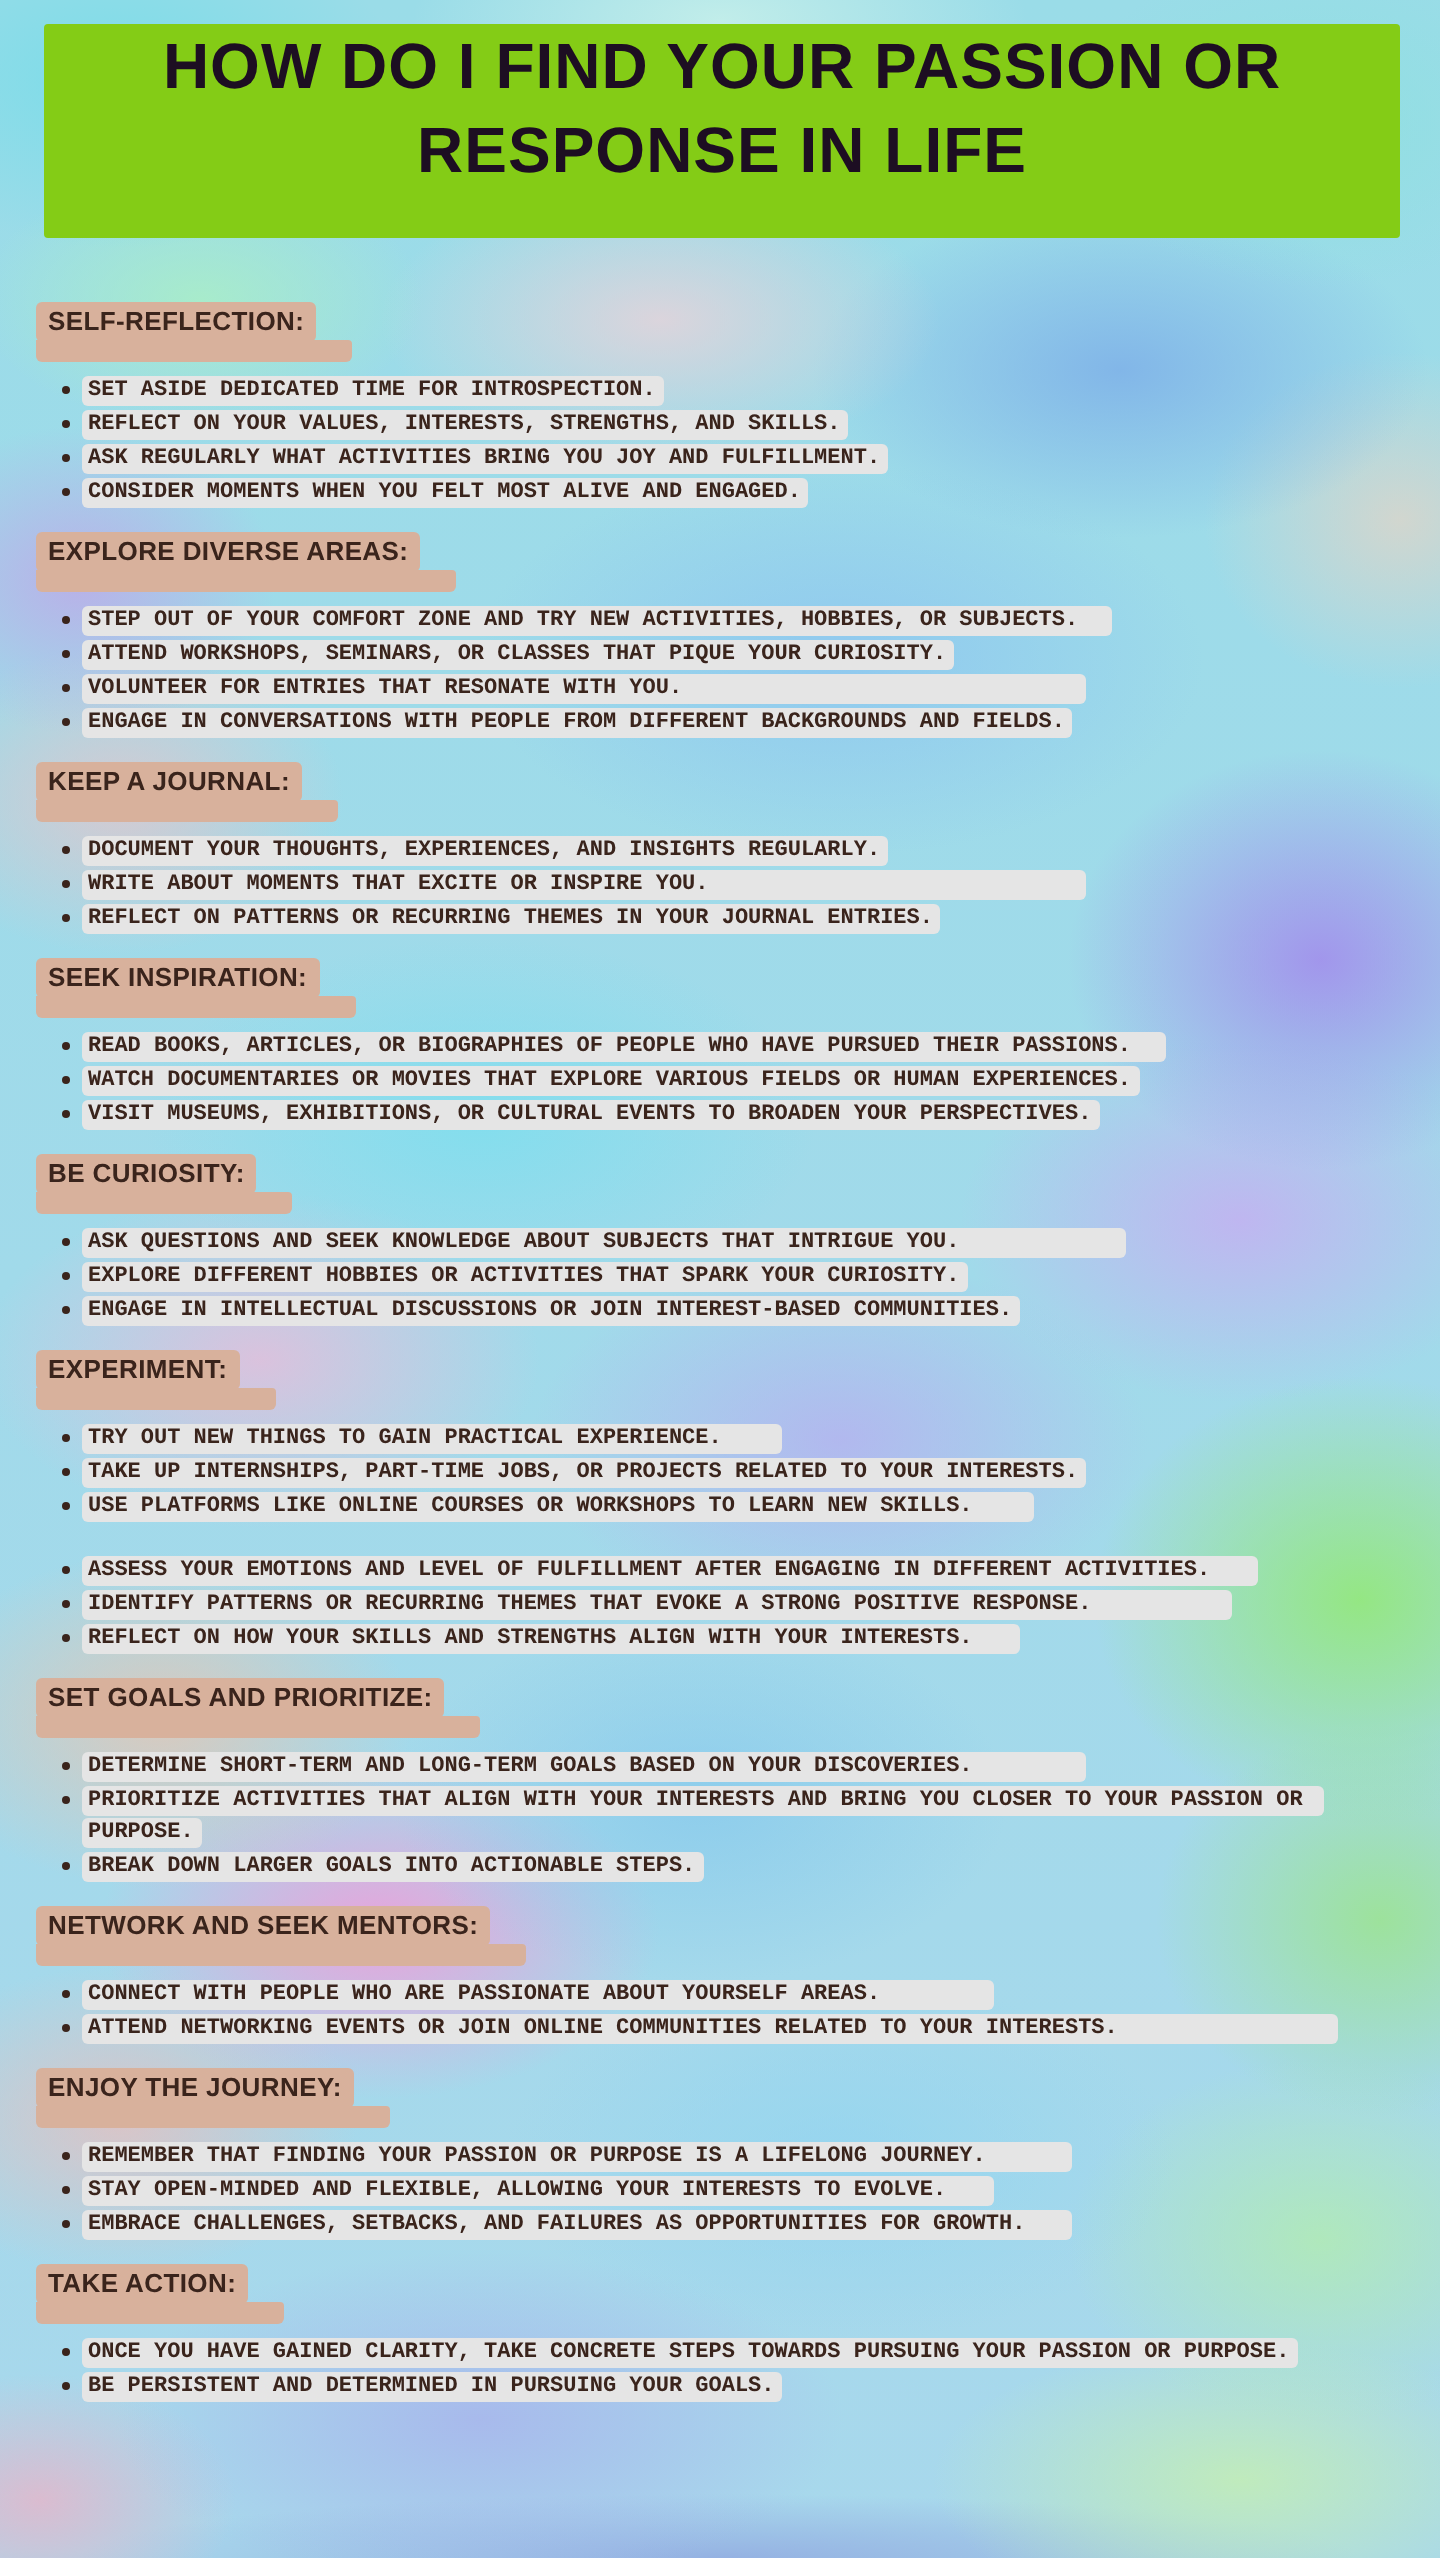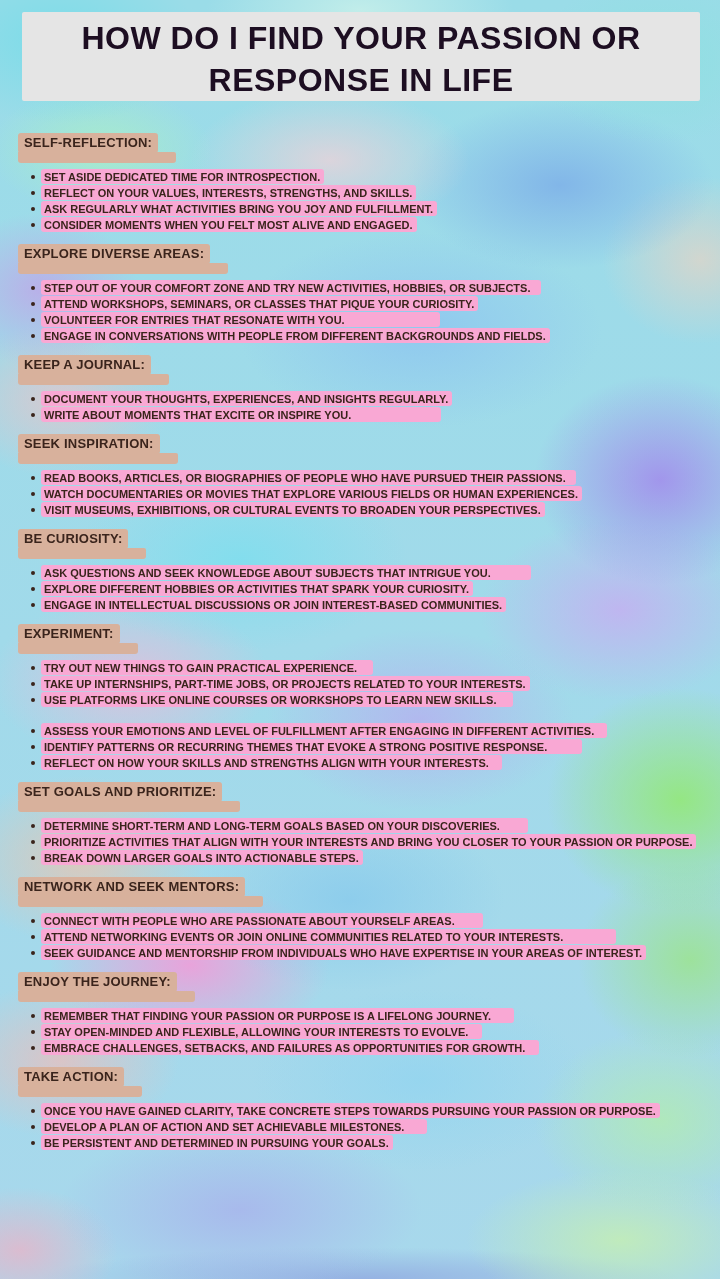--- a/index.html
+++ b/index.html
@@ -31,22 +31,22 @@
       radial-gradient(ellipse 170px 110px at 60px 1060px,rgba(240,188,184,.7),  transparent 70%),
       radial-gradient(ellipse 240px 130px at 420px 1080px,rgba(144,212,240,.7), transparent 70%),
       radial-gradient(ellipse 180px 130px at 660px 1120px,rgba(178,236,176,.8), transparent 70%),
       radial-gradient(ellipse 260px 120px at 240px 1210px,rgba(168,178,236,.8), transparent 70%),
       radial-gradient(ellipse 220px 100px at 620px 1240px,rgba(196,238,180,.85),transparent 70%),
       radial-gradient(ellipse 140px 90px  at 20px 1250px, rgba(240,176,196,.7), transparent 70%),
       radial-gradient(ellipse 400px 40px  at 360px 1279px,rgba(136,152,220,.6), transparent 80%),
       linear-gradient(180deg,#9adce8,#a8d8ec);
   }
   .banner{
-    margin:12px 20px 0 22px;height:89px;background:#e5e5e5;border-radius:2px;
-    display:flex;align-items:flex-end;justify-content:center;
+    margin:12px 20px 0 22px;height:107px;background:#84cc16;border-radius:2px;
+    display:flex;align-items:flex-start;justify-content:center;
   }
   .banner-title{
     max-width:620px;text-align:center;
     font-size:32px;line-height:42px;font-weight:700;letter-spacing:.5px;
     color:#1d0e22;
   }
   main{padding-top:32px;}
   section.sec{padding:0 18px;margin-bottom:12px;}
   .hl-head{
     margin:0;display:inline-block;position:relative;
@@ -61,24 +61,24 @@
   ul.bullets{list-style:none;margin:16px 0 0;padding:0 0 0 12px;}
   ul.bullets li{
     position:relative;padding-left:11px;margin-bottom:1px;
     font-size:11px;line-height:15px;font-weight:700;letter-spacing:0;
   }
   .dot{
     position:absolute;left:1px;top:6px;width:4px;height:4px;border-radius:50%;
     background:#3a241c;
   }
   .hl{
-    background:#f9a8d4;color:#3a241c;border-radius:3px;
+    background:#e5e5e5;color:#3a241c;border-radius:3px;
     padding:1.5px 4px 1.5px 3px;
     white-space:pre-wrap;
-    box-decoration-break:clone;-webkit-box-decoration-break:clone;
+    box-decoration-break:clone;font-family:Liberation Mono, monospace;-webkit-box-decoration-break:clone;
   }
 </style>
 </head>
 <body>
 
 <header class="banner">
   <div class="banner-title">
     <div>HOW DO I FIND YOUR PASSION OR</div>
     <div>RESPONSE IN LIFE</div>
   </div>
@@ -93,20 +93,21 @@
       </ul></section>
     <section class="sec"><h2 class="hl-head">EXPLORE DIVERSE AREAS:</h2><ul class="bullets">
         <li><span class="dot"></span><span class="hl">STEP OUT OF YOUR COMFORT ZONE AND TRY NEW ACTIVITIES, HOBBIES, OR SUBJECTS.  </span></li>
         <li><span class="dot"></span><span class="hl">ATTEND WORKSHOPS, SEMINARS, OR CLASSES THAT PIQUE YOUR CURIOSITY.</span></li>
         <li><span class="dot"></span><span class="hl">VOLUNTEER FOR ENTRIES THAT RESONATE WITH YOU.                              </span></li>
         <li><span class="dot"></span><span class="hl">ENGAGE IN CONVERSATIONS WITH PEOPLE FROM DIFFERENT BACKGROUNDS AND FIELDS.</span></li>
       </ul></section>
     <section class="sec"><h2 class="hl-head">KEEP A JOURNAL:</h2><ul class="bullets">
         <li><span class="dot"></span><span class="hl">DOCUMENT YOUR THOUGHTS, EXPERIENCES, AND INSIGHTS REGULARLY.</span></li>
         <li><span class="dot"></span><span class="hl">WRITE ABOUT MOMENTS THAT EXCITE OR INSPIRE YOU.                            </span></li>
+        <li><span class="dot"></span><span class="hl">REFLECT ON PATTERNS OR RECURRING THEMES IN YOUR JOURNAL ENTRIES.</span></li>
       </ul></section>
     <section class="sec"><h2 class="hl-head">SEEK INSPIRATION:</h2><ul class="bullets">
         <li><span class="dot"></span><span class="hl">READ BOOKS, ARTICLES, OR BIOGRAPHIES OF PEOPLE WHO HAVE PURSUED THEIR PASSIONS.  </span></li>
         <li><span class="dot"></span><span class="hl">WATCH DOCUMENTARIES OR MOVIES THAT EXPLORE VARIOUS FIELDS OR HUMAN EXPERIENCES.</span></li>
         <li><span class="dot"></span><span class="hl">VISIT MUSEUMS, EXHIBITIONS, OR CULTURAL EVENTS TO BROADEN YOUR PERSPECTIVES.</span></li>
       </ul></section>
     <section class="sec"><h2 class="hl-head">BE CURIOSITY:</h2><ul class="bullets">
         <li><span class="dot"></span><span class="hl">ASK QUESTIONS AND SEEK KNOWLEDGE ABOUT SUBJECTS THAT INTRIGUE YOU.            </span></li>
         <li><span class="dot"></span><span class="hl">EXPLORE DIFFERENT HOBBIES OR ACTIVITIES THAT SPARK YOUR CURIOSITY.</span></li>
         <li><span class="dot"></span><span class="hl">ENGAGE IN INTELLECTUAL DISCUSSIONS OR JOIN INTEREST-BASED COMMUNITIES.</span></li>
@@ -122,25 +123,23 @@
         <li><span class="dot"></span><span class="hl">REFLECT ON HOW YOUR SKILLS AND STRENGTHS ALIGN WITH YOUR INTERESTS.   </span></li>
       </ul></section>
     <section class="sec"><h2 class="hl-head">SET GOALS AND PRIORITIZE:</h2><ul class="bullets">
         <li><span class="dot"></span><span class="hl">DETERMINE SHORT-TERM AND LONG-TERM GOALS BASED ON YOUR DISCOVERIES.        </span></li>
         <li><span class="dot"></span><span class="hl">PRIORITIZE ACTIVITIES THAT ALIGN WITH YOUR INTERESTS AND BRING YOU CLOSER TO YOUR PASSION OR PURPOSE.</span></li>
         <li><span class="dot"></span><span class="hl">BREAK DOWN LARGER GOALS INTO ACTIONABLE STEPS.</span></li>
       </ul></section>
     <section class="sec"><h2 class="hl-head">NETWORK AND SEEK MENTORS:</h2><ul class="bullets">
         <li><span class="dot"></span><span class="hl">CONNECT WITH PEOPLE WHO ARE PASSIONATE ABOUT YOURSELF AREAS.        </span></li>
         <li><span class="dot"></span><span class="hl">ATTEND NETWORKING EVENTS OR JOIN ONLINE COMMUNITIES RELATED TO YOUR INTERESTS.                </span></li>
-        <li><span class="dot"></span><span class="hl">SEEK GUIDANCE AND MENTORSHIP FROM INDIVIDUALS WHO HAVE EXPERTISE IN YOUR AREAS OF INTEREST.</span></li>
       </ul></section>
     <section class="sec"><h2 class="hl-head">ENJOY THE JOURNEY:</h2><ul class="bullets">
         <li><span class="dot"></span><span class="hl">REMEMBER THAT FINDING YOUR PASSION OR PURPOSE IS A LIFELONG JOURNEY.      </span></li>
         <li><span class="dot"></span><span class="hl">STAY OPEN-MINDED AND FLEXIBLE, ALLOWING YOUR INTERESTS TO EVOLVE.   </span></li>
         <li><span class="dot"></span><span class="hl">EMBRACE CHALLENGES, SETBACKS, AND FAILURES AS OPPORTUNITIES FOR GROWTH.   </span></li>
       </ul></section>
     <section class="sec"><h2 class="hl-head">TAKE ACTION:</h2><ul class="bullets">
         <li><span class="dot"></span><span class="hl">ONCE YOU HAVE GAINED CLARITY, TAKE CONCRETE STEPS TOWARDS PURSUING YOUR PASSION OR PURPOSE.</span></li>
-        <li><span class="dot"></span><span class="hl">DEVELOP A PLAN OF ACTION AND SET ACHIEVABLE MILESTONES.      </span></li>
         <li><span class="dot"></span><span class="hl">BE PERSISTENT AND DETERMINED IN PURSUING YOUR GOALS.</span></li>
       </ul></section>
   </main>
 
 </body></html>

